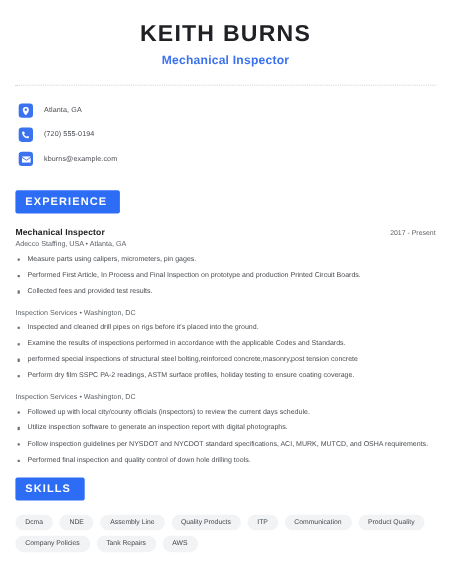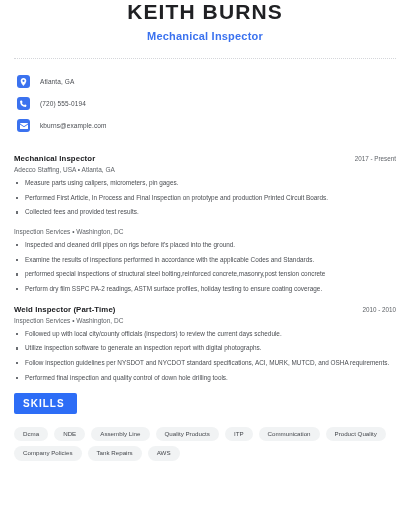--- a/index.html
+++ b/index.html
@@ -17,20 +17,21 @@
   .page {
     width: 410px;
     height: 530px;
     box-sizing: border-box;
     padding: 0 14px;
     position: relative;
   }
 
   
   .header {
+    padding-top: 19px;
     text-align: center;
   }
   .name {
     font-size: 21px;
     font-weight: bold;
     letter-spacing: 1.1px;
     color: #202124;
     line-height: 1.1;
   }
   .job-title {
@@ -192,20 +193,21 @@
         <svg width="8" height="6" viewBox="0 0 8 6">
             <path d="M.5 0h7a.5.5 0 0 1 .5.5v.1L4 3.2.0.6V.5A.5.5 0 0 1 .5 0zM0 1.5l3.75 2.45a.45.45 0 0 0 .5 0L8 1.5v4a.5.5 0 0 1-.5.5h-7A.5.5 0 0 1 0 5.5z" fill="#ffffff"></path>
           </svg>
       </span>
       <span class="contact-text">kburns@example.com</span>
     </div>
 
   </div>
 
   <div class="section">
+    <div class="section-badge">EXPERIENCE</div>
 
     <div class="exp-list">
 
       <div class="exp-item">
         <div class="exp-head">
           <div class="exp-role">Mechanical Inspector</div>
           <div class="exp-dates">2017 - Present</div>
         </div>
         <div class="exp-company">Adecco Staffing, USA • Atlanta, GA</div>
         <ul class="bullets">
@@ -219,24 +221,20 @@
         <div class="exp-company">Inspection Services • Washington, DC</div>
         <ul class="bullets">
           <li>Inspected and cleaned drill pipes on rigs before it's placed into the ground.</li>
           <li>Examine the results of inspections performed in accordance with the applicable Codes and Standards.</li>
           <li>performed special inspections of structural steel bolting,reinforced concrete,masonry,post tension concrete</li>
           <li>Perform dry film SSPC PA-2 readings, ASTM surface profiles, holiday testing to ensure coating coverage.</li>
         </ul>
       </div>
 
       <div class="exp-item">
-        <div class="exp-head">
-          <div class="exp-role">Weld Inspector (Part-Time)</div>
-          <div class="exp-dates">2010 - 2010</div>
-        </div>
         <div class="exp-company">Inspection Services • Washington, DC</div>
         <ul class="bullets">
           <li>Followed up with local city/county officials (inspectors) to review the current days schedule.</li>
           <li>Utilize inspection software to generate an inspection report with digital photographs.</li>
           <li>Follow inspection guidelines per NYSDOT and NYCDOT standard specifications, ACI, MURK, MUTCD, and OSHA requirements.</li>
           <li>Performed final inspection and quality control of down hole drilling tools.</li>
         </ul>
       </div>
 
     </div>

